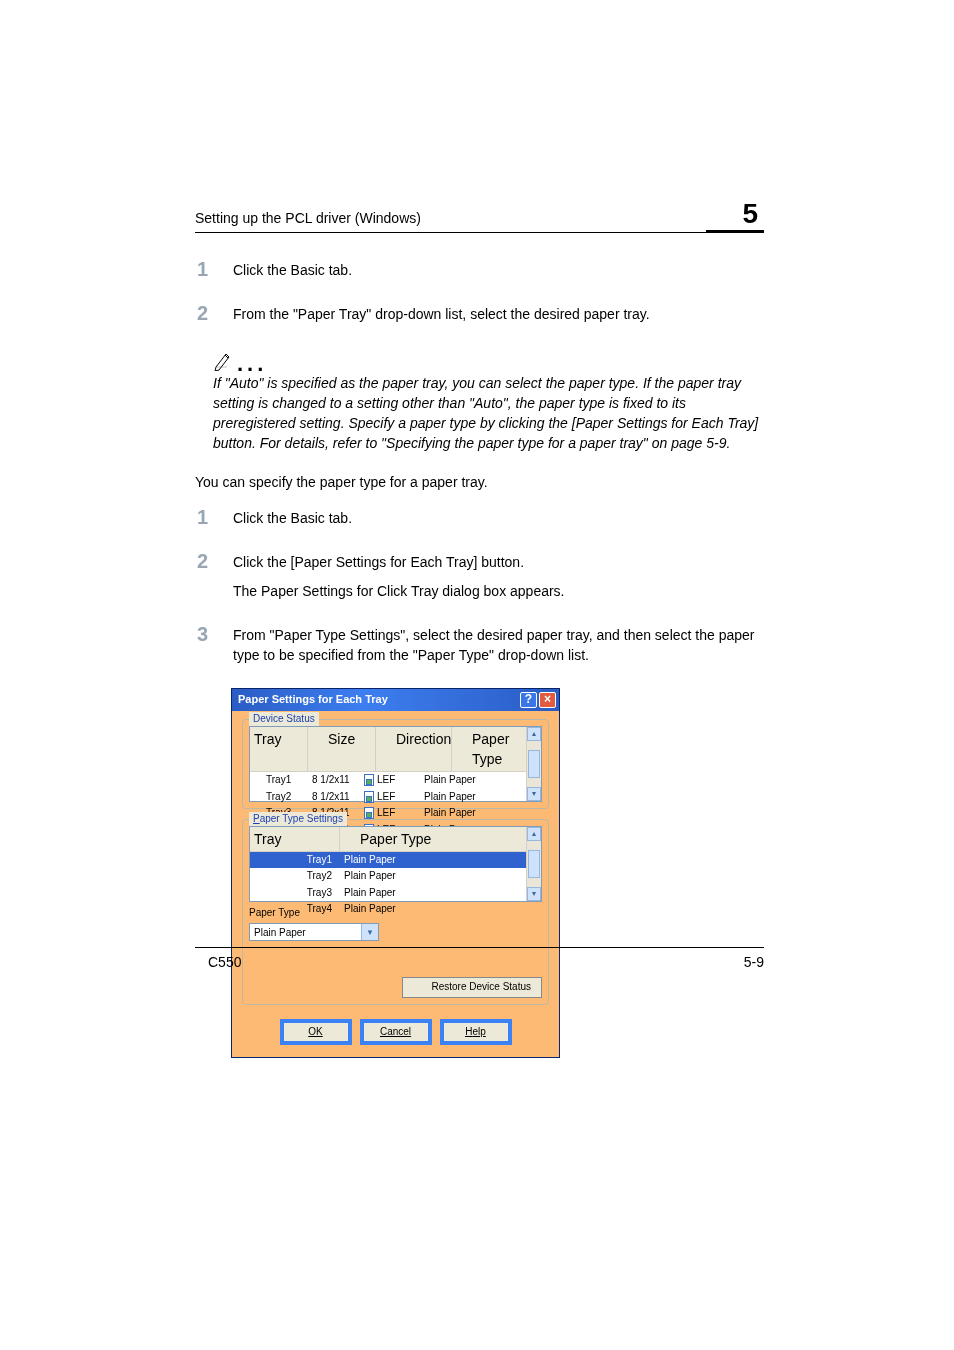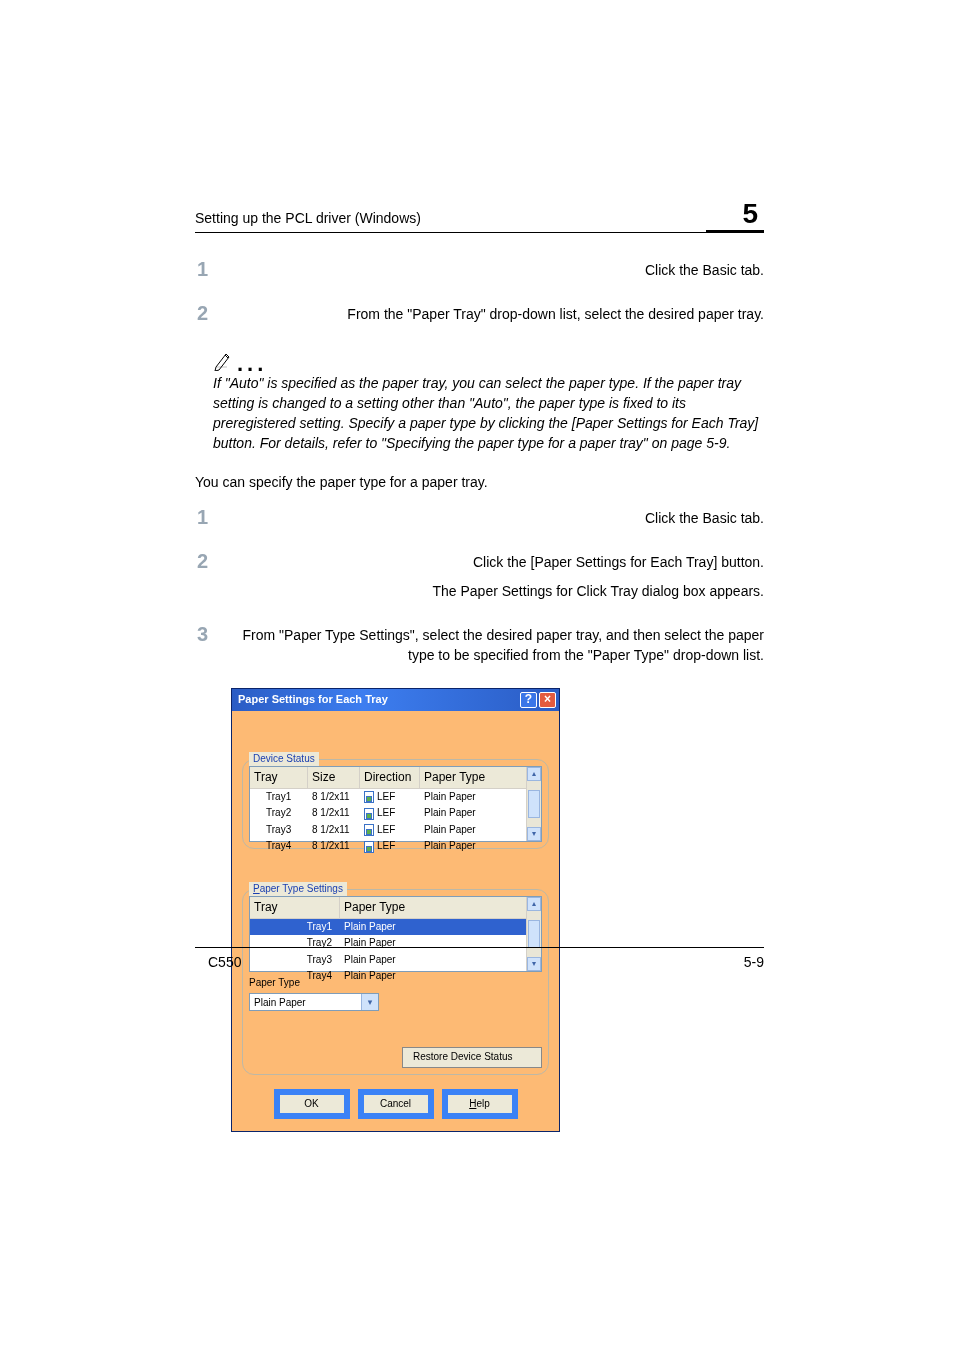--- a/index.html
+++ b/index.html
@@ -57,21 +57,20 @@
     font-size: 20px;
     font-weight: bold;
     color: #98a6b3;
     line-height: 1.1;
     text-align: left;
     padding-left: 2px;
   }
   .step-body {
     flex: 1;
     padding-top: 2px;
-    text-align: right;
   }
   .step-body p {
     margin: 0 0 8px 0;
   }
   .note-block {
     margin: 16px 0 18px 18px;
   }
   .note-head {
     display: flex;
     align-items: flex-end;
@@ -140,45 +139,45 @@
     font-size:12px;
     border-radius: 2px;
   }
   .dlg-help { background:#3a76e8; color:#fff; }
   .dlg-close { background:#e35b3f; color:#fff; }
   .dlg-body {
     padding: 8px 10px 10px 10px;
   }
   .groupbox {
     border: 1px solid #bdb8a6;
-    border-radius: 12px;
+    border-radius: 4px;
     padding: 6px 6px 6px 6px;
     margin-bottom: 10px;
     position: relative;
-    margin-top: 40px;
   }
   .groupbox-label {
     position: absolute;
     top: -8px;
     left: 6px;
     background: #ece9d8;
     padding: 0 4px;
     color: #1a3fb0;
     font-size: 10px;
   }
   .listbox {
     background:#fff;
     border:1px solid #7f9db9;
     position:relative;
   }
   .listbox-head {
     display:flex;
     border-bottom:1px solid #d4d0c8;
     background:#ece9d8;
-    font-size:12px;
+    font-size:14px;
+    gap:16px;
   }
   .lh-cell {
     padding: 2px 4px;
     border-right: 1px solid #d4d0c8;
     box-sizing:border-box;
   }
   .list-row {
     display:flex;
     font-size:10px;
   }
@@ -254,35 +253,36 @@
     margin:4px 0 3px 0;
   }
   .wide-btn {
     border:1px solid #888;
     background:#ece9d8;
     padding: 2px 10px;
     font-size:10px;
     margin-left:auto;
     display:block;
     width:118px;
-    text-align:left;
+    text-align:right;
   }
   .dlg-buttons {
     display:flex;
     justify-content:center;
     gap:8px;
     padding:4px 0 2px 0;
   }
   .dlg-btn {
-    border:6px solid #3b82f6;
+    border:4px solid #3b82f6;
     background:#ece9d8;
     width:64px;
     padding:2px 0;
     font-size:10px;
     text-align:center;
+    text-decoration:underline;
   }
   .footer-line {
     position:absolute;
     bottom: 222px;
     left:195px;
     right:190px;
     border-top:1px solid #000;
   }
   .footer-left {
     position:absolute;

